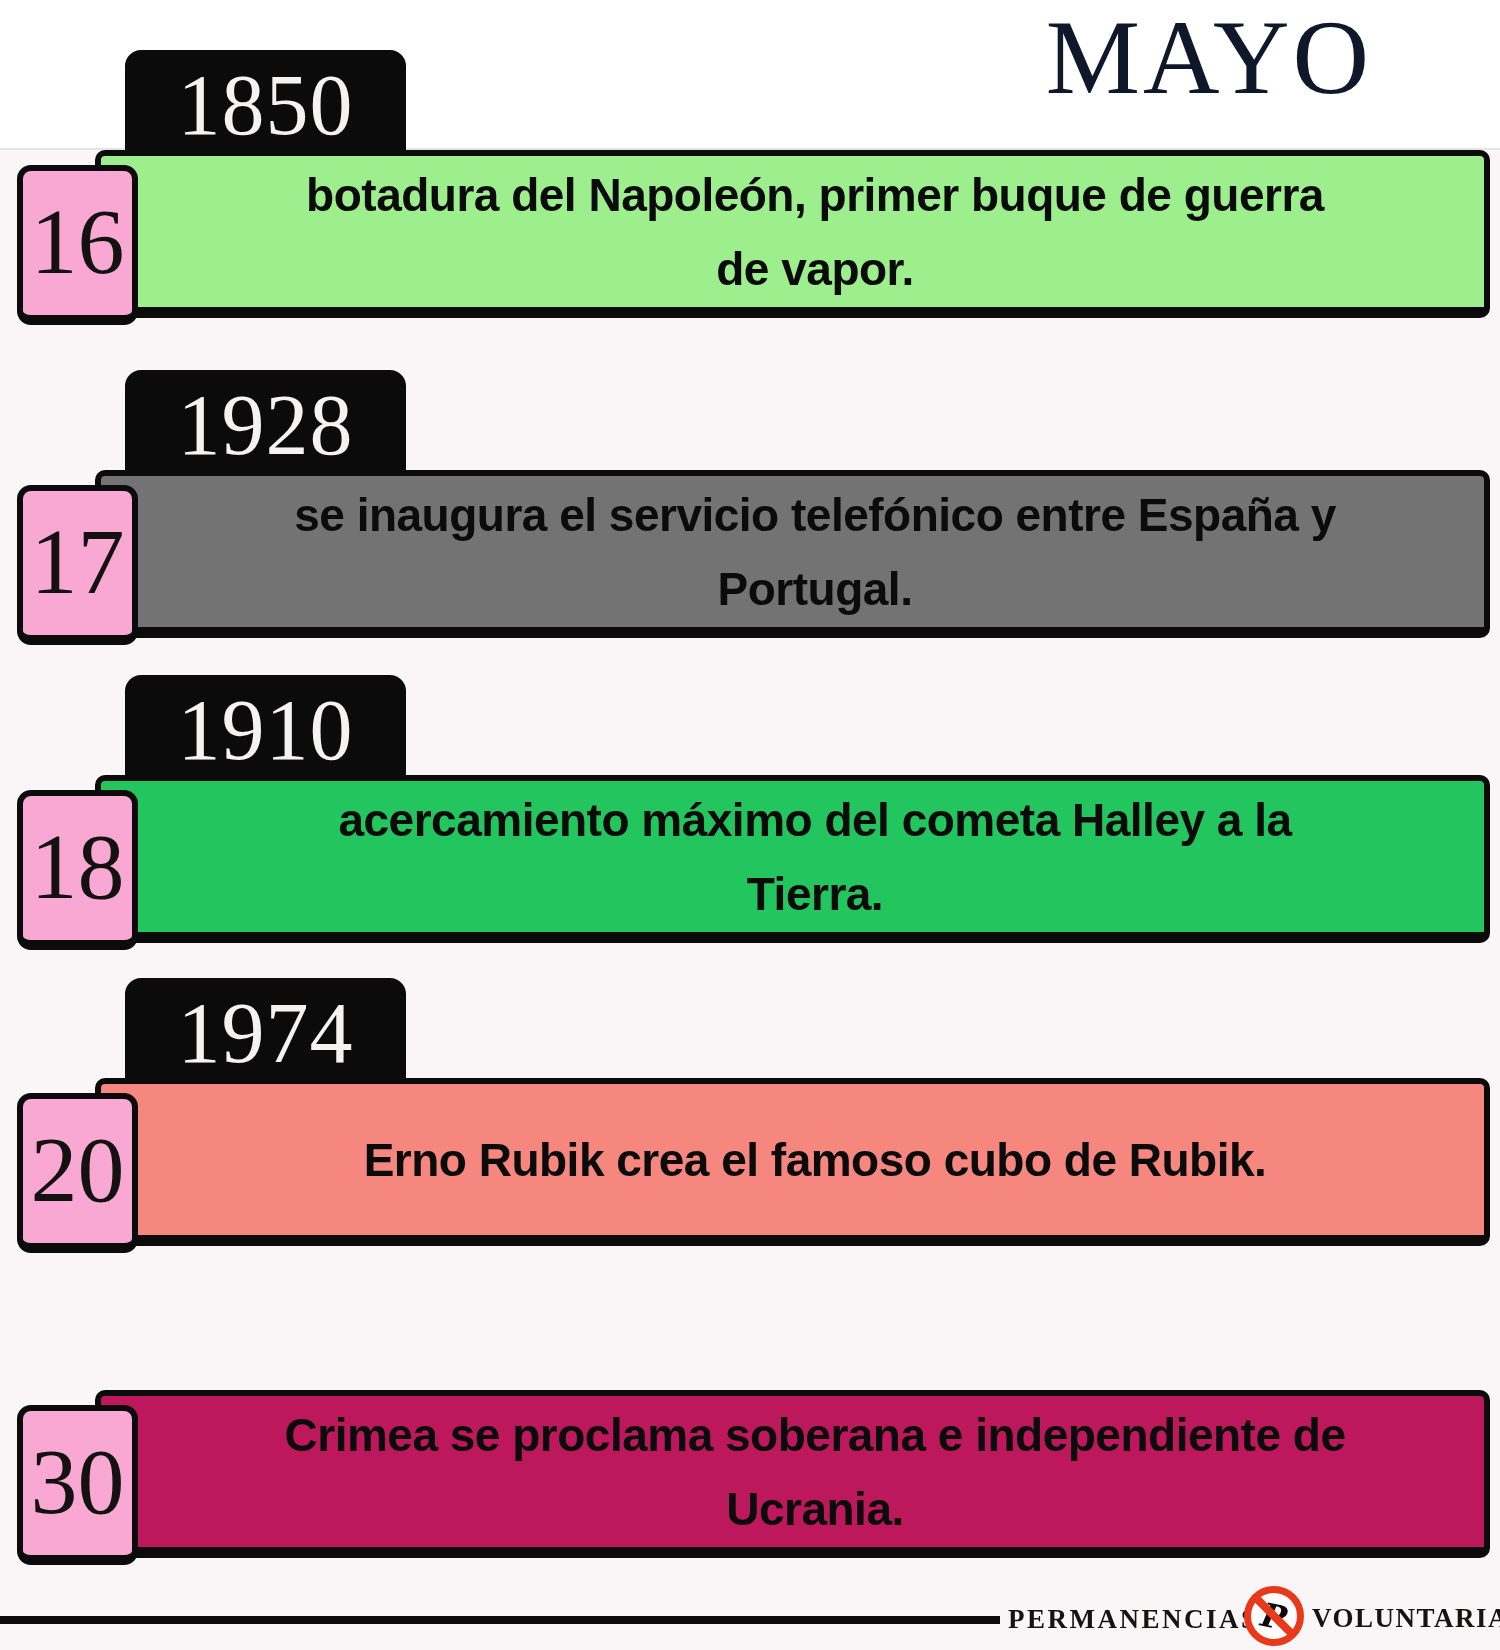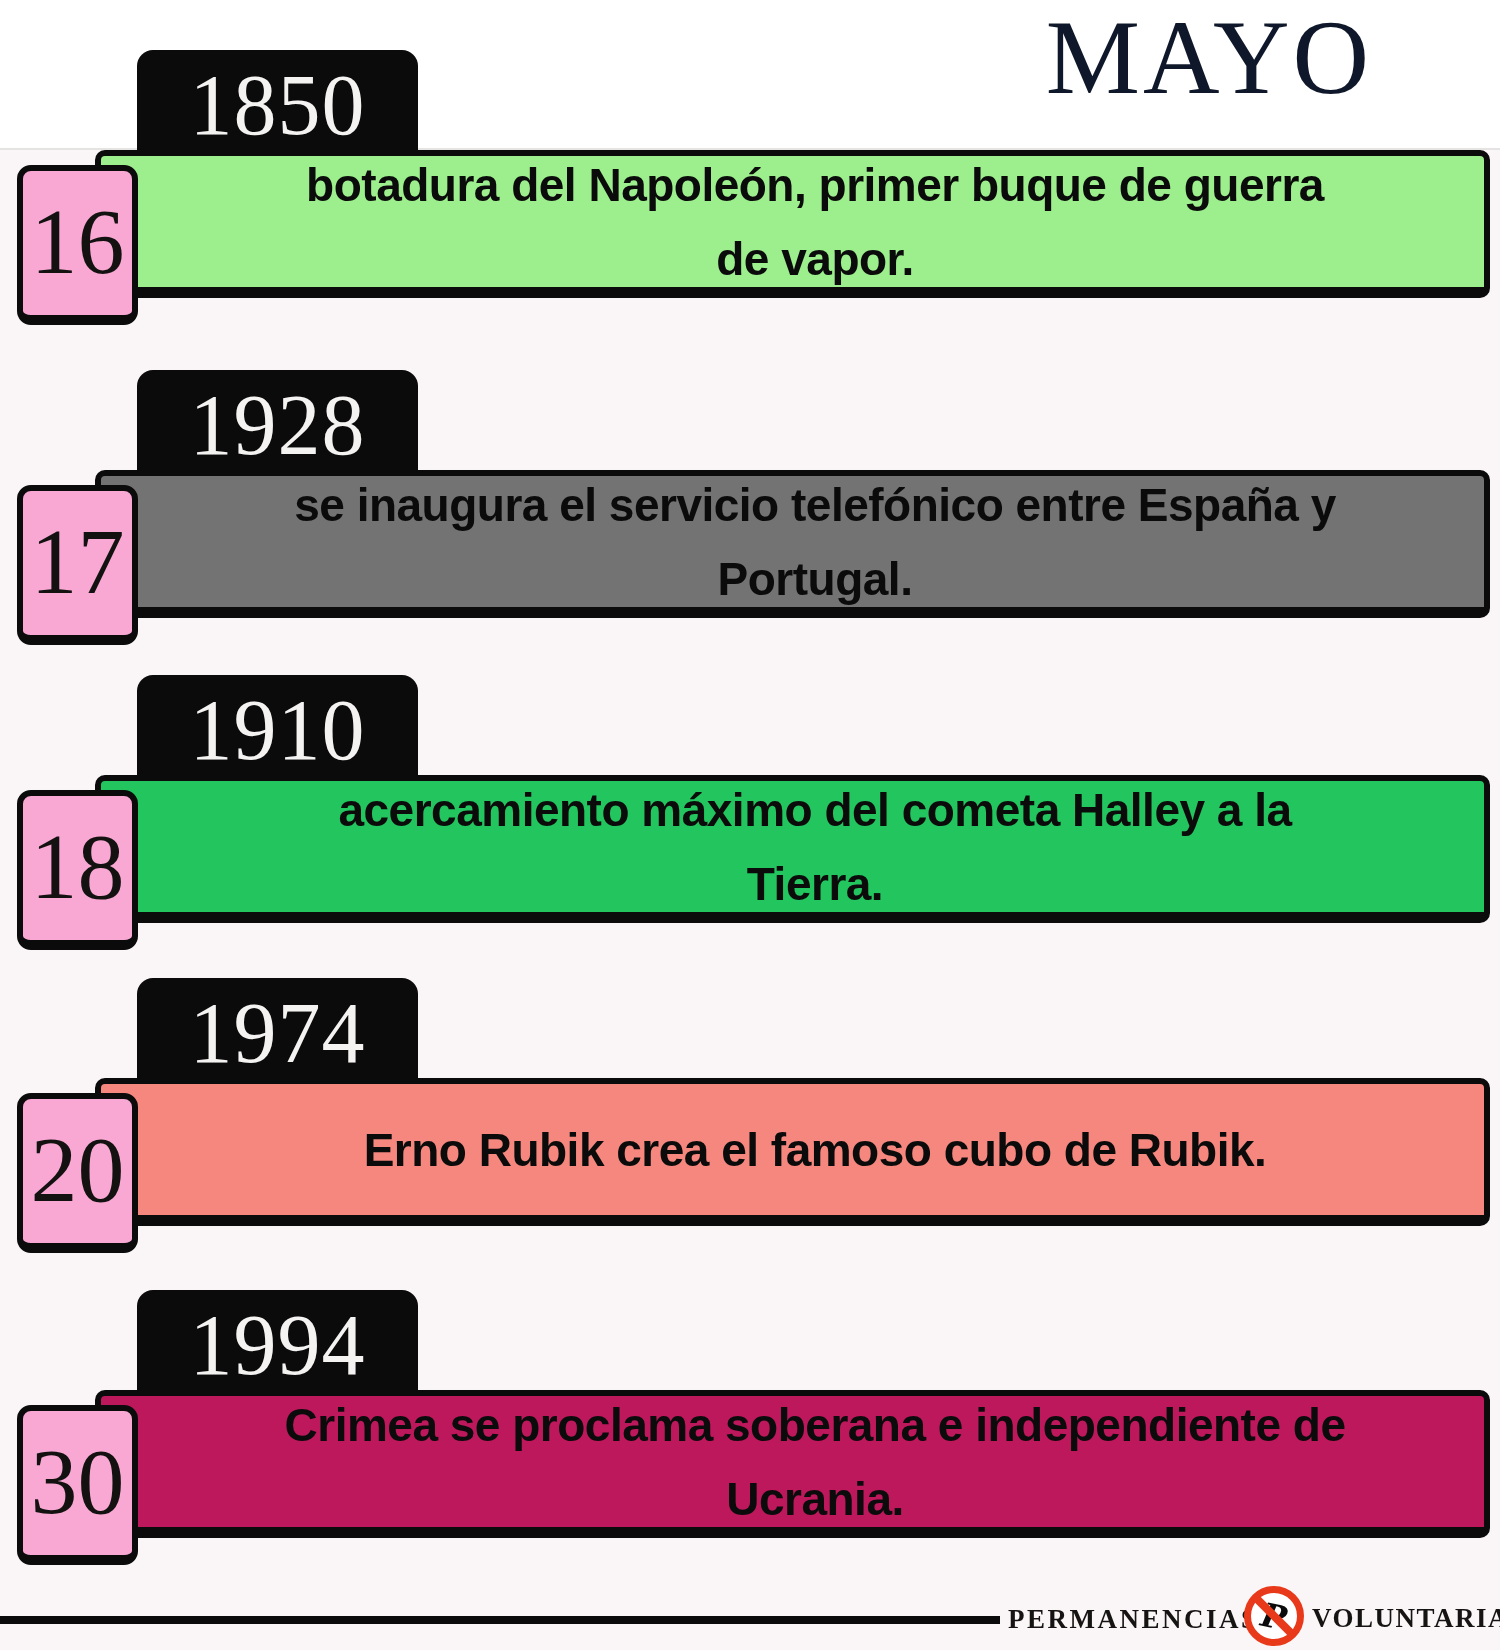--- a/index.html
+++ b/index.html
@@ -7,27 +7,27 @@
        font-family:"Liberation Sans",sans-serif;overflow:hidden;}
 
   .header-band{position:absolute;left:0;top:0;width:1500px;height:148px;
        background:#ffffff;border-bottom:2px solid #e6e3e3;}
   .page-title{position:absolute;top:2px;right:128px;
        font-family:"Liberation Serif",serif;font-weight:500;
        font-size:106px;line-height:112px;letter-spacing:3px;color:#0f172a;}
 
   .row{position:absolute;left:0;width:1500px;height:300px;}
 
-  .year-tab{position:absolute;left:137px;top:0;width:281px;height:104px;
+  .year-tab{position:absolute;left:125px;top:0;width:281px;height:104px;
        background:#0b0b0b;border-radius:16px 16px 0 0;
        display:flex;align-items:center;justify-content:center;}
   .year-label{font-family:"Liberation Serif",serif;font-size:86px;
        color:#f5f2f2;letter-spacing:1px;padding-top:6px;}
 
-  .bar{position:absolute;left:95px;top:100px;width:1395px;height:148px;
+  .bar{position:absolute;left:95px;top:100px;width:1395px;height:168px;
        box-sizing:border-box;border:6px solid #0b0b0b;border-bottom-width:11px;
        border-radius:10px;display:flex;align-items:center;justify-content:center;}
   .bar-text{width:100%;padding:0 30px 0 75px;box-sizing:border-box;
        text-align:center;font-weight:700;font-size:46px;line-height:74px;
        letter-spacing:-0.5px;color:#0b0b0b;white-space:pre-line;}
 
   .day-box{position:absolute;left:17px;top:115px;width:121px;height:160px;
        box-sizing:border-box;background:#f9a8d4;border:6px solid #0b0b0b;
        border-bottom-width:10px;border-radius:14px;
        display:flex;align-items:center;justify-content:center;}
@@ -106,23 +106,20 @@
     </div>
     <div class="bar" style="background: rgb(245, 135, 126);">
       <div class="bar-text">Erno Rubik crea el famoso cubo de Rubik.</div>
     </div>
     <div class="day-box">
       <span class="day-label">20</span>
     </div>
   </div>
 
   <div class="row" style="top: 1290px;">
-    <div class="year-tab">
-      <span class="year-label">1994</span>
-    </div>
     <div class="bar" style="background: #be185d;">
       <div class="bar-text">Crimea se proclama soberana e independiente de
 Ucrania.</div>
     </div>
     <div class="day-box">
       <span class="day-label">30</span>
     </div>
   </div>
 </div>
 

